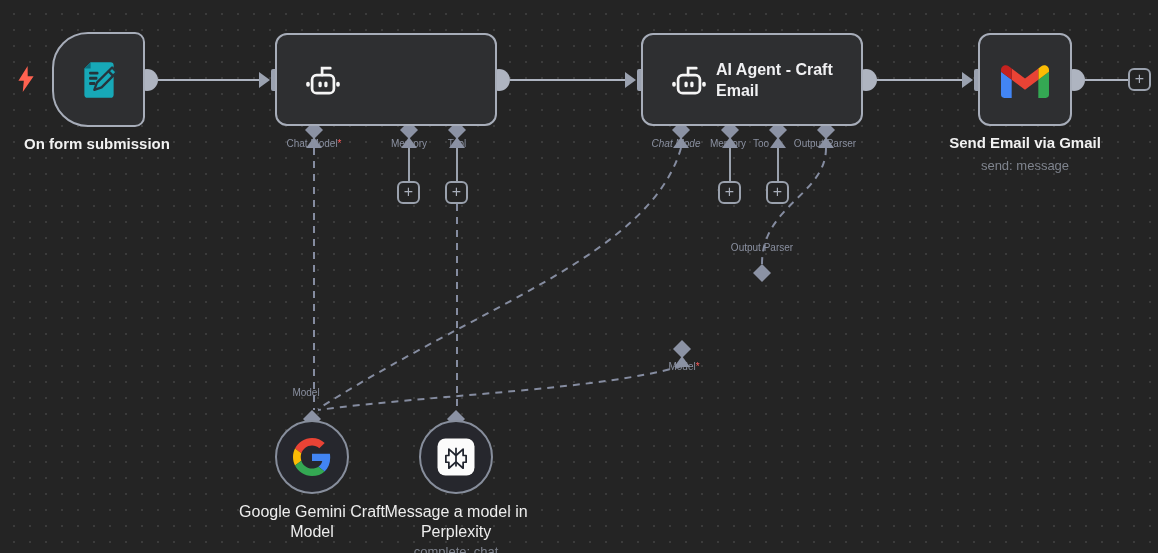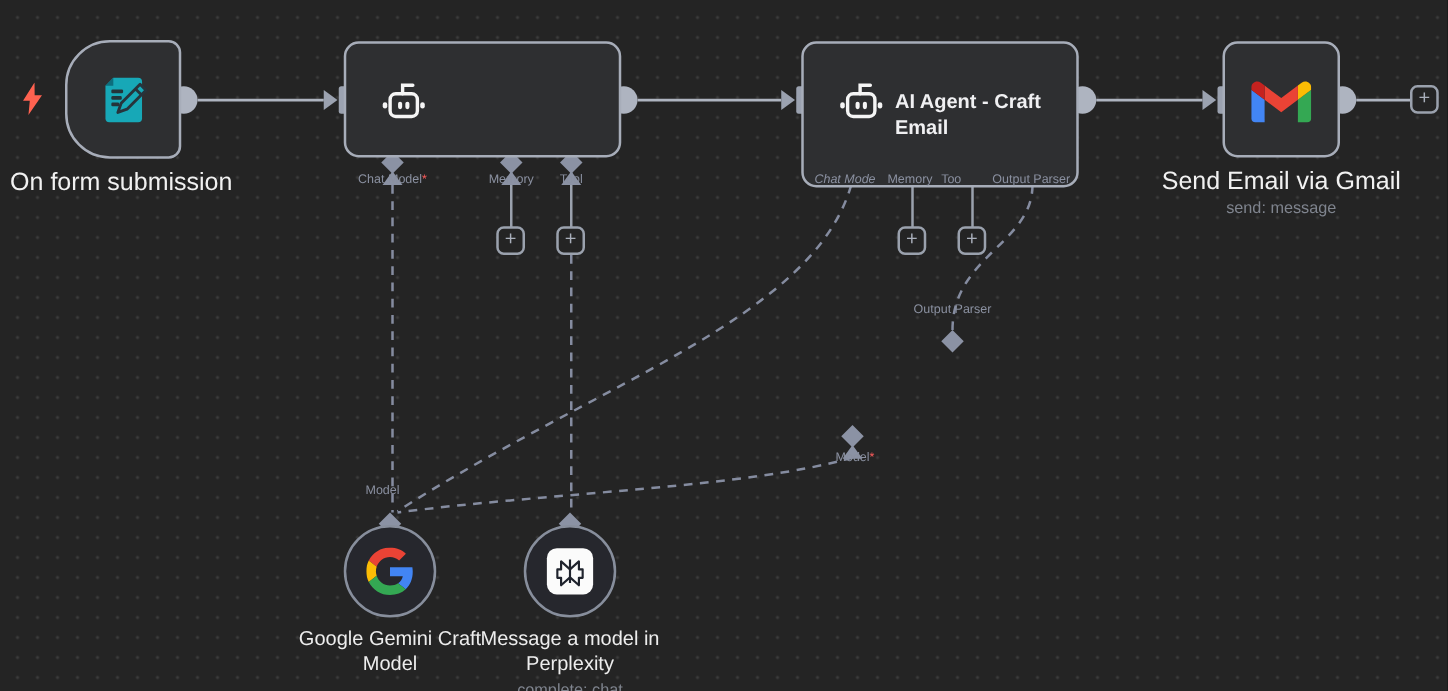--- a/index.html
+++ b/index.html
@@ -10,21 +10,21 @@
     background-size:16px 16px;background-position:6px 6px;
     font-family:"Liberation Sans","DejaVu Sans",sans-serif;
     -webkit-font-smoothing:antialiased;
   }
   svg.layer{position:absolute;left:0;top:0;z-index:1;}
   .node{position:absolute;box-sizing:border-box;background:#2e2f31;border:2px solid #a7adb9;border-radius:12px;z-index:2;}
   .node.trigger{border-radius:36px 10px 10px 36px;}
   .node.pill{background:#232534;border:1.5px solid #959cae;border-radius:39px;}
   .node.circle{border-radius:50%;background:#26272d;border:2px solid #878e9c;}
   .node-title{position:absolute;top:50%;transform:translateY(-50%);font-size:16px;line-height:21px;font-weight:700;color:#f0f0f2;white-space:pre-line;}
-  .node-label{position:absolute;transform:translateX(-50%);font-size:20px;font-weight:400;color:#f1f1f1;white-space:nowrap;text-align:center;z-index:2;}
+  .node-label{position:absolute;transform:translateX(-50%);font-size:15px;font-weight:700;color:#f1f1f1;white-space:nowrap;text-align:center;z-index:2;}
   .node-sublabel{position:absolute;transform:translateX(-50%);font-size:13px;color:#7f848e;white-space:nowrap;text-align:center;z-index:2;}
   .conn-label{position:absolute;transform:translateX(-50%);font-size:10px;color:#8a90a0;white-space:nowrap;z-index:2;text-align:right;}
   .req{color:#ff5c5c;}
   .plus-btn{position:absolute;width:23px;height:23px;box-sizing:border-box;border:2px solid #9aa1ad;border-radius:6px;
     background:#242424;color:#a9afbb;font-size:16px;line-height:18px;text-align:center;z-index:3;cursor:pointer;}
   .icon-abs{position:absolute;z-index:2;}
   .pplx-box{position:absolute;width:37px;height:37px;background:#fbfbfb;border-radius:8px;display:flex;align-items:center;justify-content:center;z-index:2;}
   .two-line{line-height:20px;font-size:16px;font-weight:500;color:#ededed;}
 </style>
 </head>
@@ -120,21 +120,21 @@
       <rect x="23.4" y="19" width="3.6" height="6.5" rx="1.8" fill="#f5f5f5"></rect>
       <path d="M21 12 V4.5 H30" fill="none" stroke="#f5f5f5" stroke-width="3" stroke-linecap="round"></path>
       <rect x="3.5" y="19.5" width="4" height="5.5" rx="2" fill="#f5f5f5"></rect>
       <rect x="36.5" y="19.5" width="4" height="5.5" rx="2" fill="#f5f5f5"></rect>
     </svg>
   </div>
   <div class="conn-label" style="left:314px;top:138px;"><span>Chat Model</span><span class="req">*</span></div>
   <div class="conn-label" style="left:409px;top:138px;">Memory</div>
   <div class="conn-label" style="left:457px;top:138px;">Tool</div>
 
-  <div class="node" style="left:641px;top:33px;width:222px;height:117px;">
+  <div class="node" style="left:641px;top:33px;width:222px;height:93px;">
     <svg class="icon-abs" style="left:26px;top:29px" width="40" height="33" viewBox="0 0 44 36">
       <rect x="10" y="12" width="24" height="20" rx="5" fill="none" stroke="#f5f5f5" stroke-width="3"></rect>
       <rect x="17" y="19" width="3.6" height="6.5" rx="1.8" fill="#f5f5f5"></rect>
       <rect x="23.4" y="19" width="3.6" height="6.5" rx="1.8" fill="#f5f5f5"></rect>
       <path d="M21 12 V4.5 H30" fill="none" stroke="#f5f5f5" stroke-width="3" stroke-linecap="round"></path>
       <rect x="3.5" y="19.5" width="4" height="5.5" rx="2" fill="#f5f5f5"></rect>
       <rect x="36.5" y="19.5" width="4" height="5.5" rx="2" fill="#f5f5f5"></rect>
     </svg>
     <div class="node-title" style="left:73px;"><span>AI Agent - Craft</span><br><span>Email</span></div>
   </div>

